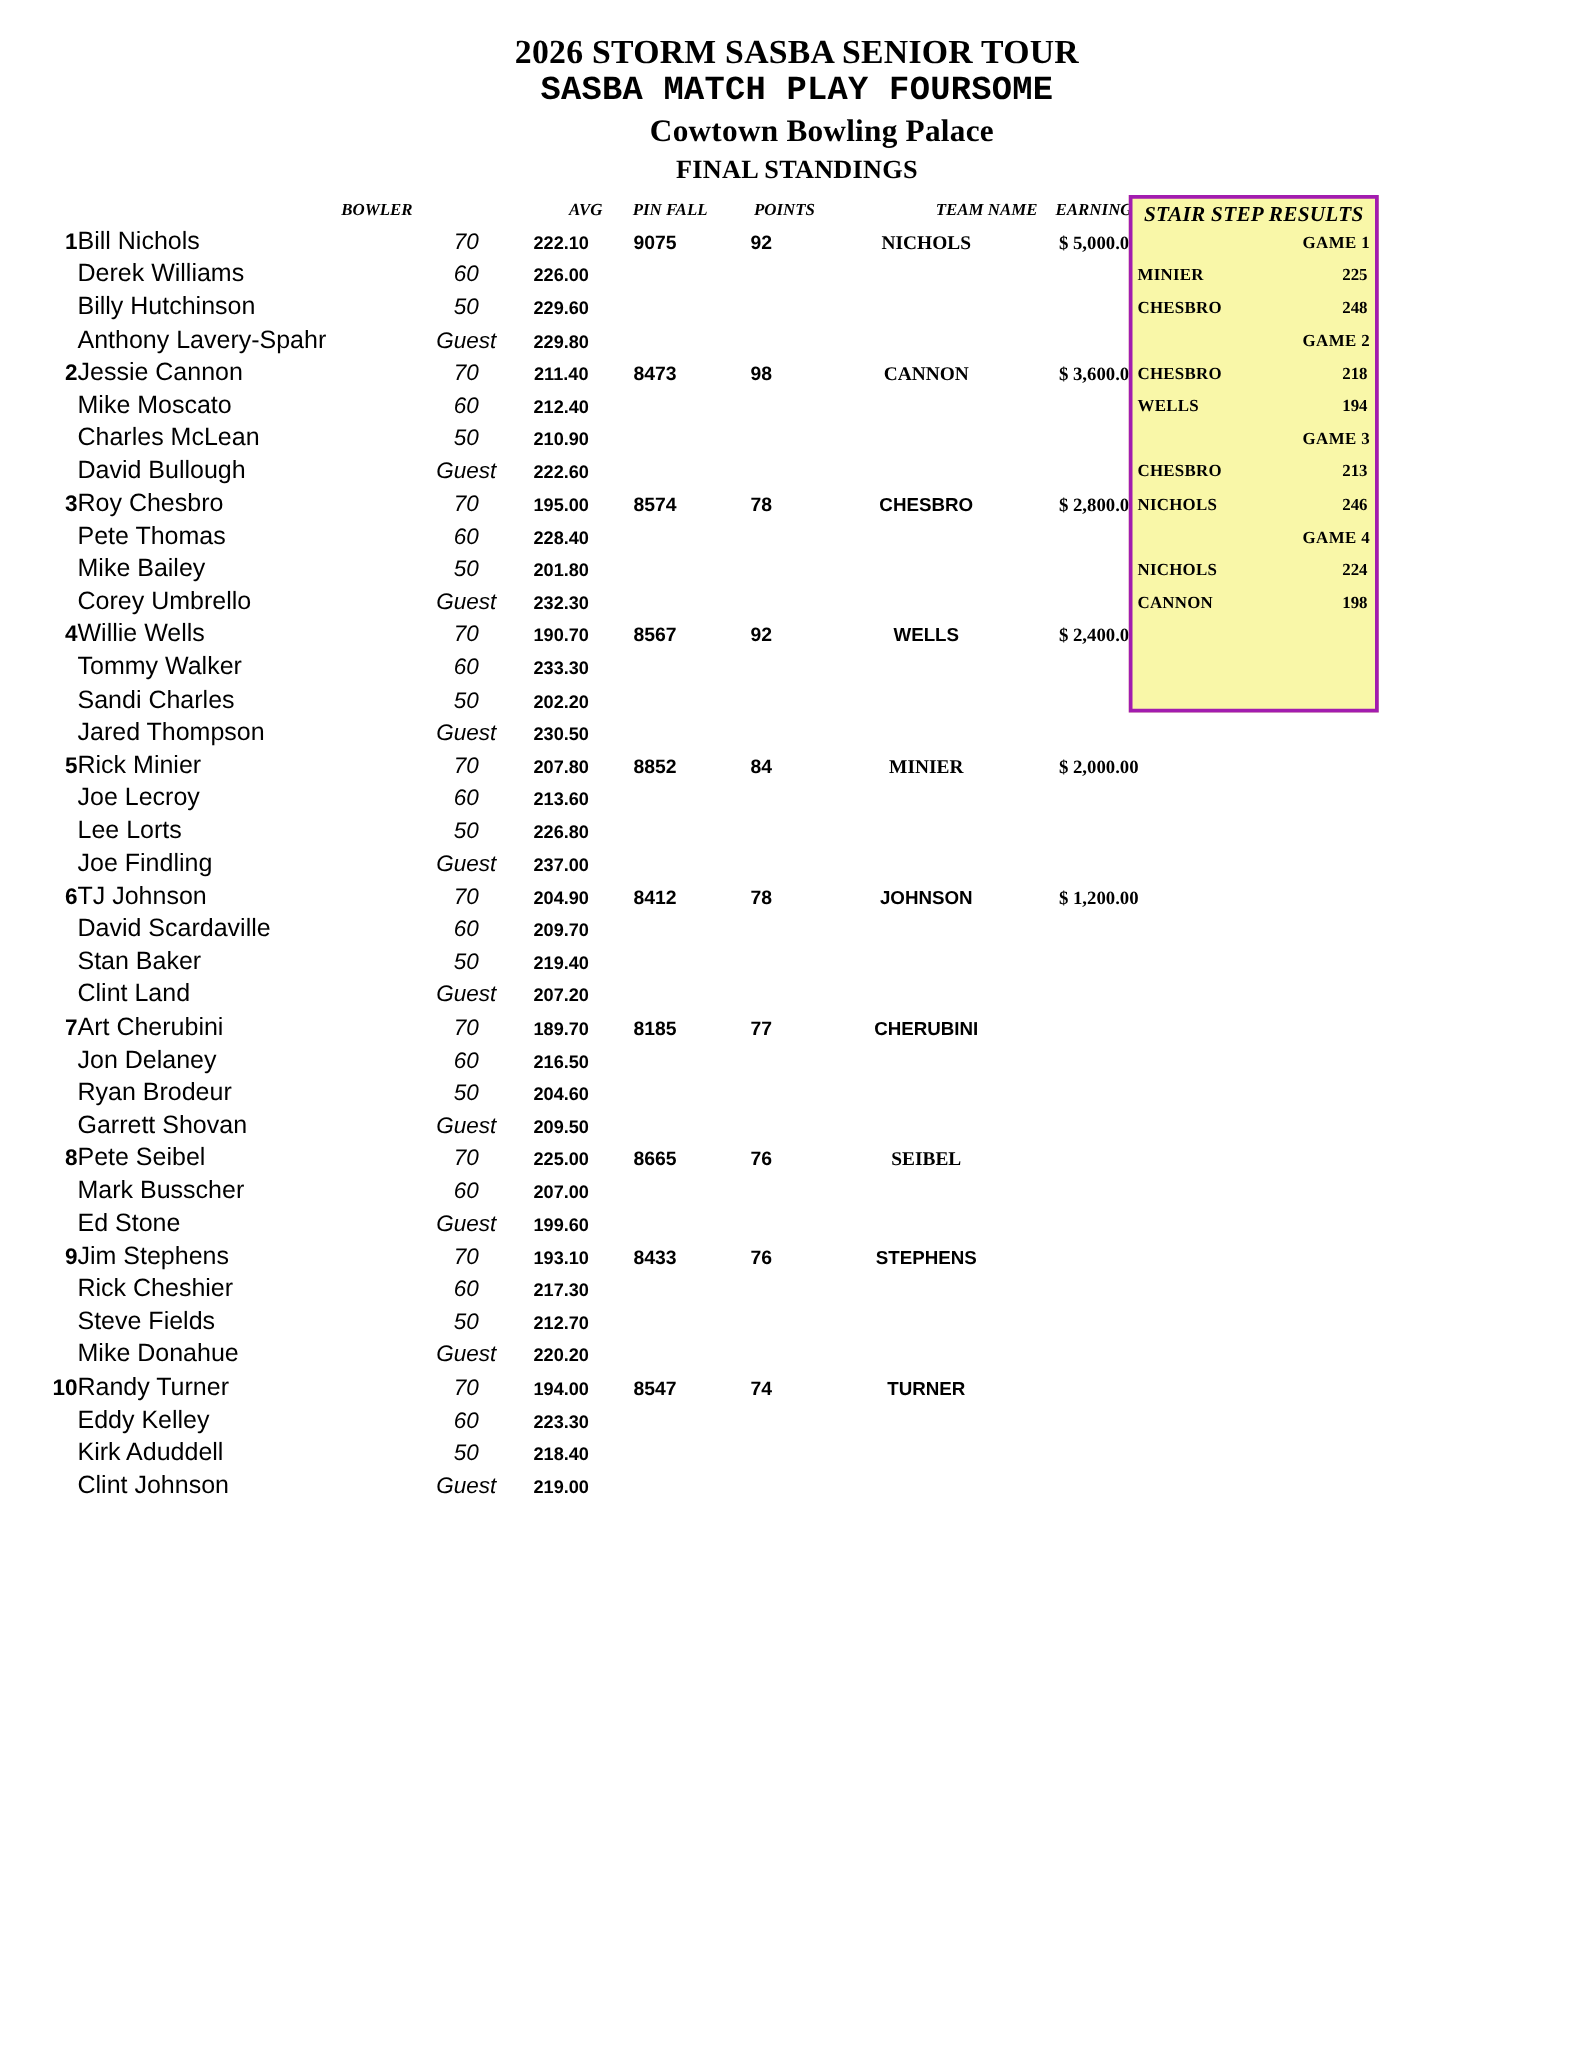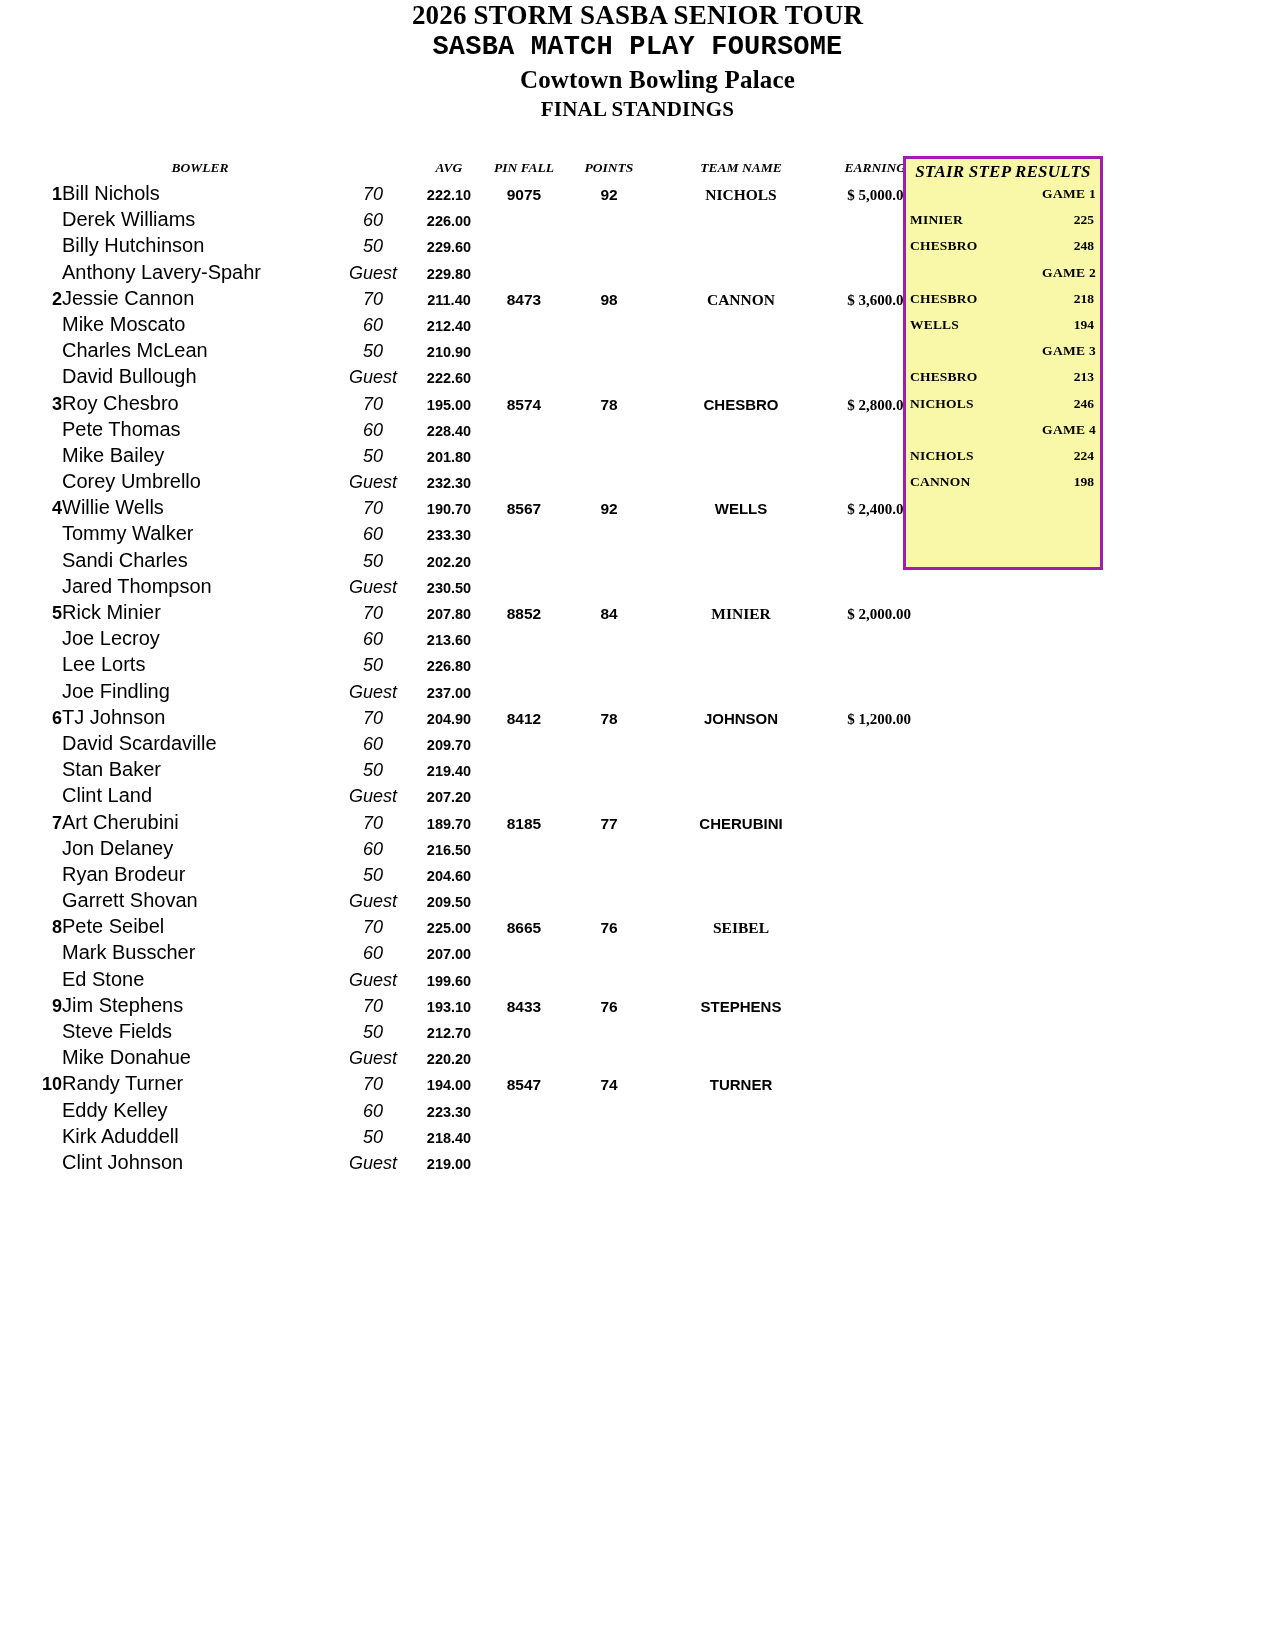--- a/index.html
+++ b/index.html
@@ -12,20 +12,21 @@
     height: 1650px;
     position: relative;
     font-family: "Liberation Sans", sans-serif;
     color: #000000;
     overflow: hidden;
   }
 
   
   .titles {
     text-align: center;
+    padding-top: 26px;
   }
   .title-line {
     font-family: "Liberation Serif", serif;
     font-weight: bold;
     line-height: 1.17;
     letter-spacing: 0.2px;
   }
   .title-1 { font-size: 27px; }
   .title-2 { font-size: 27px; font-family: Liberation Mono, monospace; }
   .title-3 { font-size: 25px; padding-top: 2px; margin-left: 40px;}
@@ -57,21 +58,21 @@
   .c-pts    { width: 86px;  }
   .c-team   { width: 178px; }
   .c-earn   { width: 98px;  }
 
   thead th {
     font-family: "Liberation Serif", serif;
     font-style: italic;
     font-weight: bold;
     font-size: 13.5px;
     height: 22px;
-    text-align: center;
+    text-align: right;
   }
   thead th.h-bowler { padding-left: 8px;}
   thead th.h-earn   { text-align: center; }
 
   tbody tr { height: 26.2px; }
 
   .rank {
     font-family: "Liberation Sans", sans-serif;
     font-weight: bold;
     font-size: 18px;
@@ -517,20 +518,30 @@
           <td class="bowler">Jim Stephens</td>
           <td class="division">70</td>
           <td class="avg">193.10</td>
           <td class="pinfall">8433</td>
           <td class="points">76</td>
           <td class="teamname sans">STEPHENS</td>
           <td class="earnings"></td>
         </tr>
         <tr>
           <td class="rank"></td>
+          <td class="bowler">Rick Cheshier</td>
+          <td class="division">60</td>
+          <td class="avg">217.30</td>
+          <td class="pinfall"></td>
+          <td class="points"></td>
+          <td class="teamname"></td>
+          <td class="earnings"></td>
+        </tr>
+        <tr>
+          <td class="rank"></td>
           <td class="bowler">Steve Fields</td>
           <td class="division">50</td>
           <td class="avg">212.70</td>
           <td class="pinfall"></td>
           <td class="points"></td>
           <td class="teamname"></td>
           <td class="earnings"></td>
         </tr>
         <tr>
           <td class="rank"></td>

